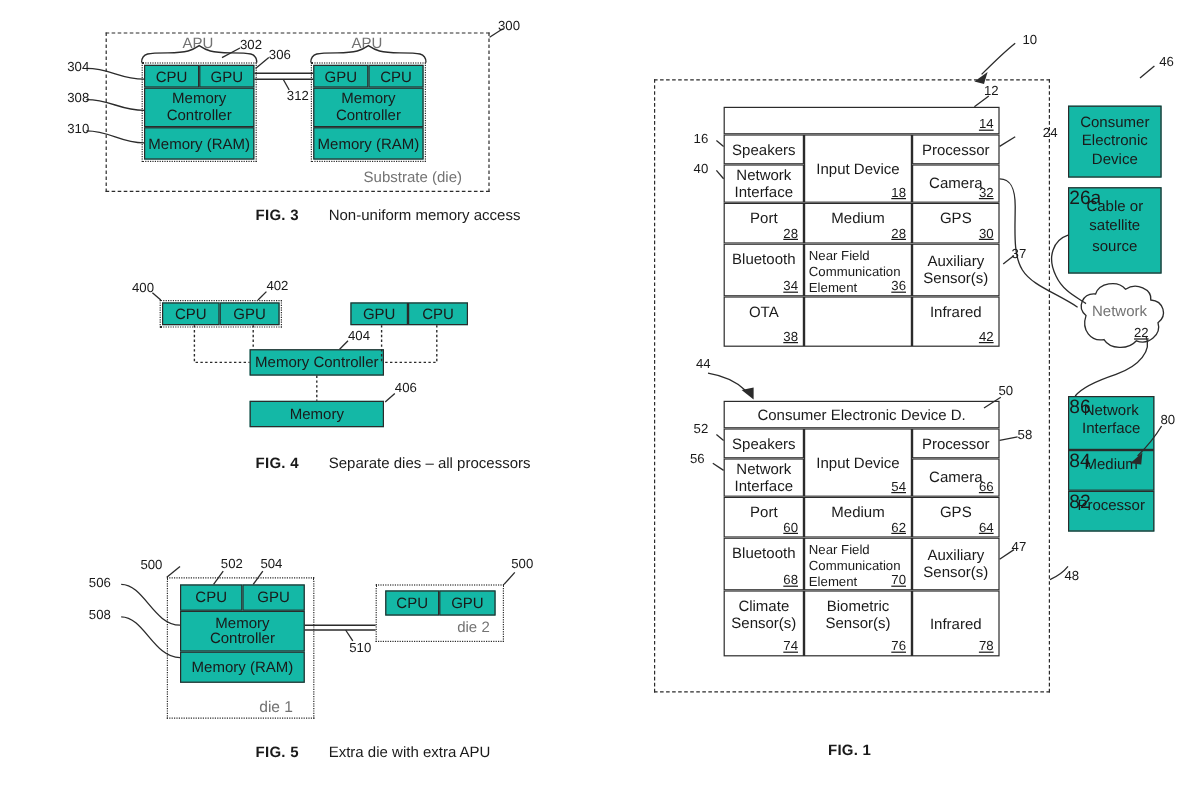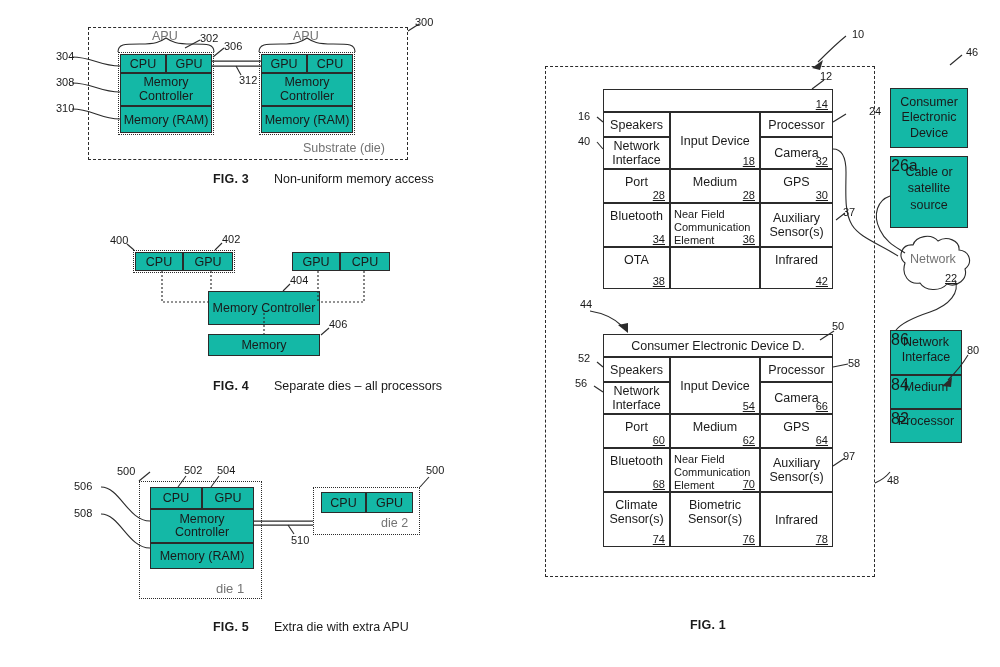--- a/index.html
+++ b/index.html
@@ -114,21 +114,21 @@
     <span style="font-size:12.5px">GPU</span>
   </div>
 
   <div class="box ctr" style="left:292px;top:252px;width:48px;height:19px;">
     <span style="font-size:12.5px">GPU</span>
   </div>
   <div class="box ctr" style="left:340px;top:252px;width:50px;height:19px;">
     <span style="font-size:12.5px">CPU</span>
   </div>
 
-  <div class="box ctr" style="left:208px;top:291px;width:112px;height:34px;text-align:right;">
+  <div class="box ctr" style="left:208px;top:291px;width:112px;height:22px;text-align:right;">
     <span style="font-size:12.5px">Memory Controller</span>
   </div>
   <div class="box ctr" style="left:208px;top:334px;width:112px;height:22px;">
     <span style="font-size:12.5px">Memory</span>
   </div>
 
   <svg width="1000" height="667">
     <path class="dotline" d="M162,271 L162,302 L208,302"></path>
     <path class="dotline" d="M211,271 L211,291"></path>
     <path class="dotline" d="M318,271 L318,302 L320,302"></path>
@@ -426,21 +426,21 @@
   <div class="ref" style="left:578px;top:110px;">16</div>
   <div class="ref" style="left:578px;top:135px;">40</div>
   <div class="ref" style="left:845px;top:105px;margin-left:24px;">24</div>
   <div class="ref" style="left:843px;top:206px;">37</div>
 
   <div class="ref" style="left:580px;top:298px;">44</div>
   <div class="ref" style="left:832px;top:320px;">50</div>
   <div class="ref" style="left:578px;top:352px;">52</div>
   <div class="ref" style="left:575px;top:377px;">56</div>
   <div class="ref" style="left:848px;top:357px;">58</div>
-  <div class="ref" style="left:843px;top:450px;">97</div>
+  <div class="ref" style="left:843px;top:450px;">47</div>
 
   <div class="ref" style="left:966px;top:46px;">46</div>
   <div class="ref" style="left:967px;top:344px;">80</div>
   <div class="ref" style="left:887px;top:474px;">48</div>
 
   <svg width="1000" height="667">
     <path class="strokeThin" d="M962,55 L950,65"></path>
   </svg>
 
   <div class="cap" style="left:690px;top:618px;">

